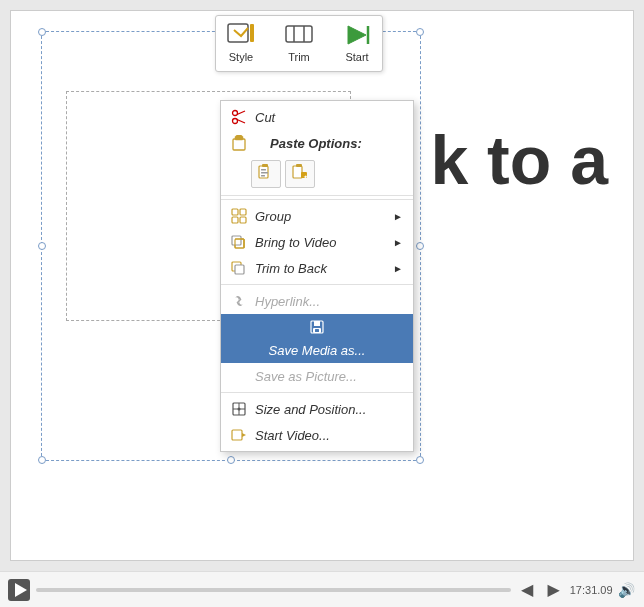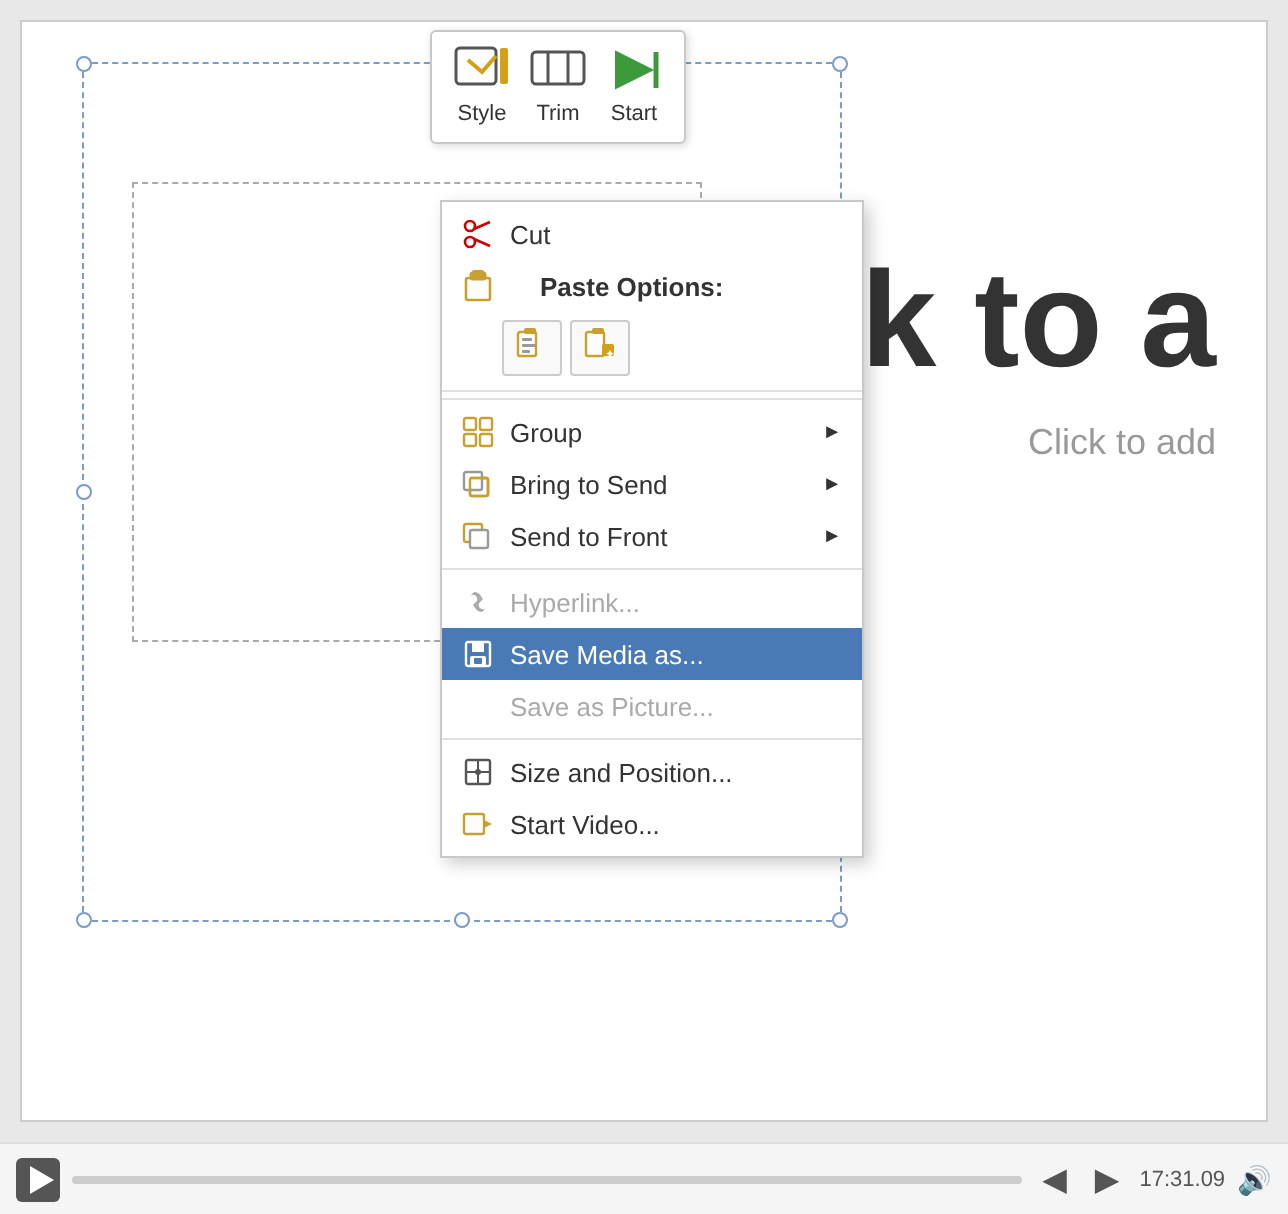--- a/index.html
+++ b/index.html
@@ -57,63 +57,65 @@
     .mini-ribbon {
       position: absolute;
       top: 15px; left: 215px;
       background: white;
       border: 1px solid #c8c8c8;
       border-radius: 3px;
       box-shadow: 1px 1px 4px rgba(0,0,0,0.15);
       display: flex;
       align-items: flex-end;
       padding: 6px 10px 8px 10px;
-      gap: 8px;
+      gap: 28px;
       z-index: 10;
     }
 
     .ribbon-btn {
       display: flex;
       flex-direction: column;
       align-items: center;
       cursor: pointer;
       gap: 3px;
     }
 
     .ribbon-btn-label {
       font-size: 11px;
       color: #333;
     }
 
     
     .context-menu {
       position: absolute;
       top: 100px; left: 220px;
-      width: 212px;
+      width: 194px;
       background: white;
       border: 1px solid #c8c8c8;
       box-shadow: 3px 3px 8px rgba(0,0,0,0.2);
       z-index: 100;
       padding: 3px 0;
+      font-style: italic;
     }
 
     .menu-item {
       display: flex;
       align-items: center;
       padding: 5px 10px;
       cursor: pointer;
       position: relative;
       white-space: nowrap;
       color: #333;
       gap: 8px;
     }
 
     .menu-item.highlighted {
       background: #4a7ab5;
       color: white;
+      flex-direction: column;
     }
 
     .menu-item.disabled {
       color: #aaa;
       cursor: default;
     }
 
     .menu-icon {
       width: 16px; height: 16px;
       flex-shrink: 0;
@@ -250,21 +252,20 @@
       <div class="selection-handle sh-ml"></div>
       <div class="selection-handle sh-mr"></div>
       <div class="selection-handle sh-bl"></div>
       <div class="selection-handle sh-bc"></div>
       <div class="selection-handle sh-br"></div>
     </div>
 
     <div class="inner-selection"></div>
 
     <div class="slide-text-main">k to a</div>
-    <div class="slide-text-sub">Click to add</div>
   </div>
 </div>
 
 <div class="mini-ribbon">
 
   <div class="ribbon-btn">
     <svg width="30" height="26" viewBox="0 0 30 26">
       <rect x="2" y="2" width="20" height="18" rx="2" fill="none" stroke="#555" stroke-width="1.5"></rect>
       <polyline points="8,8 15,14 22,6" fill="none" stroke="#d4a017" stroke-width="2"></polyline>
       <rect x="24" y="2" width="4" height="18" rx="1" fill="#d4a017"></rect>
@@ -358,32 +359,32 @@
   <div class="menu-item">
     <span class="menu-icon">
       <svg width="16" height="16" viewBox="0 0 16 16">
         <rect x="4" y="5" width="9" height="9" rx="1" fill="white" stroke="#c8a030" stroke-width="1.2"></rect>
         <rect x="1" y="2" width="9" height="9" rx="1" fill="white" stroke="#999" stroke-width="1.2"></rect>
         <rect x="4" y="5" width="9" height="9" rx="1" fill="none" stroke="#c8a030" stroke-width="1.2"></rect>
         <line x1="4" y1="5" x2="13" y2="5" stroke="#c8a030" stroke-width="1.2"></line>
         <line x1="13" y1="5" x2="13" y2="14" stroke="#c8a030" stroke-width="1.2"></line>
       </svg>
     </span>
-    <span>Bring to Send</span>
+    <span>Bring to Video</span>
     <span class="submenu-arrow">►</span>
   </div>
 
   <div class="menu-item">
     <span class="menu-icon">
       <svg width="16" height="16" viewBox="0 0 16 16">
         <rect x="1" y="2" width="9" height="9" rx="1" fill="none" stroke="#c8a030" stroke-width="1.2"></rect>
         <rect x="4" y="5" width="9" height="9" rx="1" fill="white" stroke="#999" stroke-width="1.2"></rect>
       </svg>
     </span>
-    <span>Send to Front</span>
+    <span>Trim to Back</span>
     <span class="submenu-arrow">►</span>
   </div>
 
   <div class="menu-separator"></div>
 
   <div class="menu-item disabled">
     <span class="menu-icon">
       <svg width="16" height="16" viewBox="0 0 16 16">
         <path d="M6,9 A4,4 0 0,0 10,13 L12,11 A2,2 0 0,1 9,8 L7,10Z" fill="#aaa"></path>
         <path d="M10,7 A4,4 0 0,0 6,3 L4,5 A2,2 0 0,1 7,8 L9,6Z" fill="#aaa"></path>

